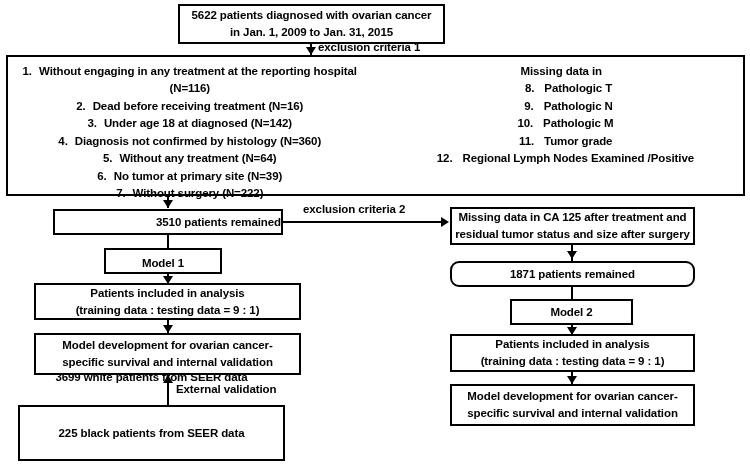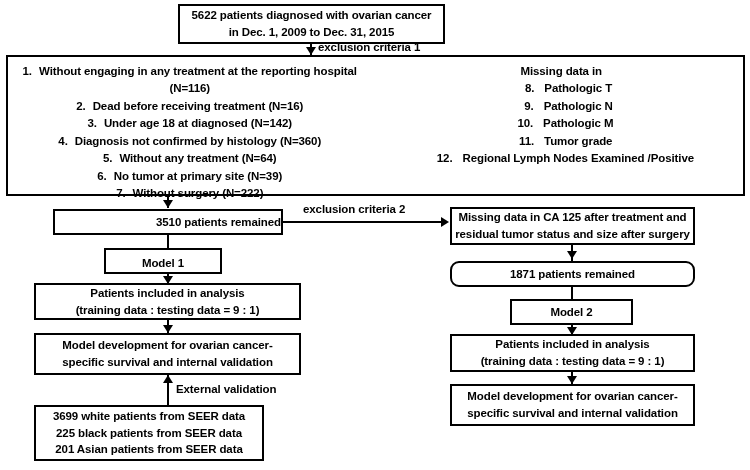--- a/index.html
+++ b/index.html
@@ -105,21 +105,21 @@
     letter-spacing: -0.1px;
   }
 </style>
 </head>
 <body>
 
 <div id="canvas">
 
   <div class="box" style="left:178px; top:4px; width:267px; height:40px;">
     <span class="ln">5622 patients diagnosed with ovarian cancer</span>
-    <span class="ln">in Dec. 1, 2009 to Dec. 31, 2015</span>
+    <span class="ln">in Jan. 1, 2009 to Jan. 31, 2015</span>
   </div>
 
   <div class="vline" style="left:310px; top:44px; height:11px;"></div>
   <div class="arrow-down" style="left:306px; top:47px;"></div>
   <div class="edge-label" style="left:318px; top:41px;">exclusion criteria 1</div>
 
   <div class="panel" style="left:6px; top:55px; width:739px; height:141px;">
 
     <div class="panel-col left-list">
       <div class="li">
@@ -210,21 +210,21 @@
 
   <div class="box" style="left:34px; top:333px; width:267px; height:42px;">
     <span class="ln">Model development for ovarian cancer-</span>
     <span class="ln">specific survival and internal validation</span>
   </div>
 
   <div class="vline" style="left:167px; top:375px; height:30px;"></div>
   <div class="arrow-up" style="left:163px; top:375px;"></div>
   <div class="edge-label" style="left:176px; top:383px;">External validation</div>
 
-  <div class="box" style="left:34px; top:405px; width:230px; height:56px;">
+  <div class="box" style="left:18px; top:405px; width:267px; height:56px;gap:39px;">
     <span class="ln">3699 white patients from SEER data</span>
     <span class="ln">225 black patients from SEER data</span>
     <span class="ln">201 Asian patients from SEER data</span>
   </div>
 
   <div class="box" style="left:450px; top:207px; width:245px; height:38px;">
     <span class="ln">Missing data in CA 125 after treatment and</span>
     <span class="ln">residual tumor status and size after surgery</span>
   </div>
 

